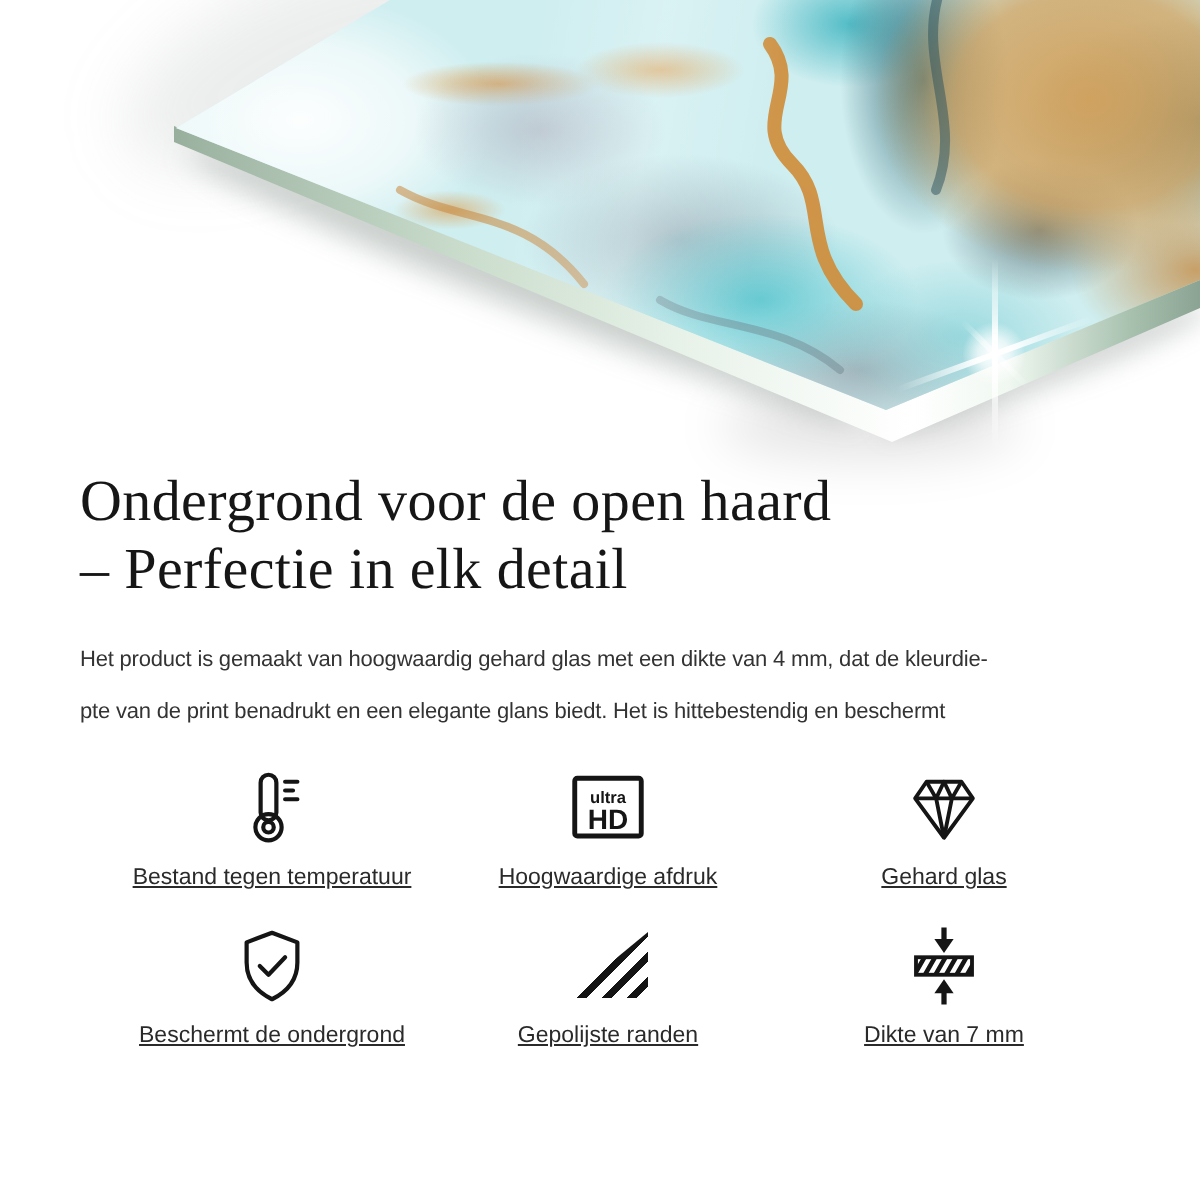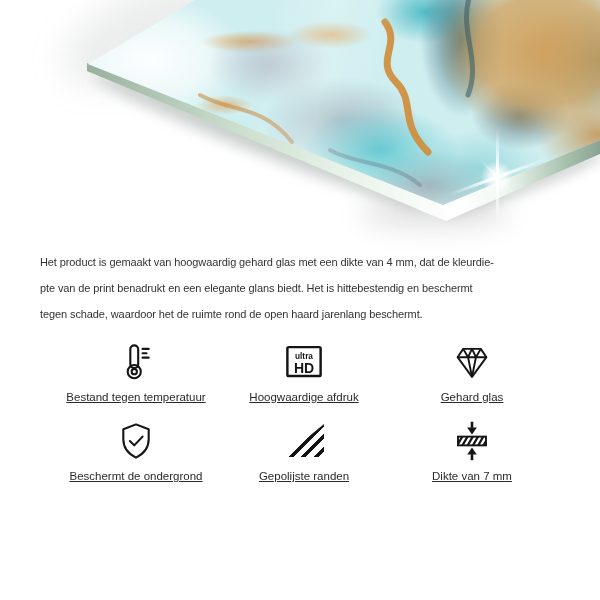--- a/index.html
+++ b/index.html
@@ -100,26 +100,27 @@
     <div class="sparkle">
       <div class="ray ray-v"></div>
       <div class="ray ray-h"></div>
       <div class="ray ray-d"></div>
       <div class="glow"></div>
     </div>
   </div>
 
   <div class="content">
     <h1>
+      <span>Ondergrond voor de open haard</span>
+      <span>– Perfectie in elk detail</span>
     </h1>
 
     <div class="para">
       <div class="para-line">Het product is gemaakt van hoogwaardig gehard glas met een dikte van 4 mm, dat de kleurdie-</div>
       <div class="para-line">pte van de print benadrukt en een elegante glans biedt. Het is hittebestendig en beschermt</div>
-      <div class="para-line">tegen schade, waardoor het de ruimte rond de open haard jarenlang beschermt.</div>
     </div>
 
     <div class="features">
 
       <div class="feature">
         <div class="icon">
           <svg width="42" height="42" viewBox="0 0 48 48" fill="none" stroke="currentColor" stroke-width="2.4" stroke-linecap="round">
             <rect x="17.5" y="5" width="9" height="26" rx="4.5"></rect>
             <circle cx="22" cy="35" r="7.5"></circle>
             <circle cx="22" cy="35" r="3"></circle>

